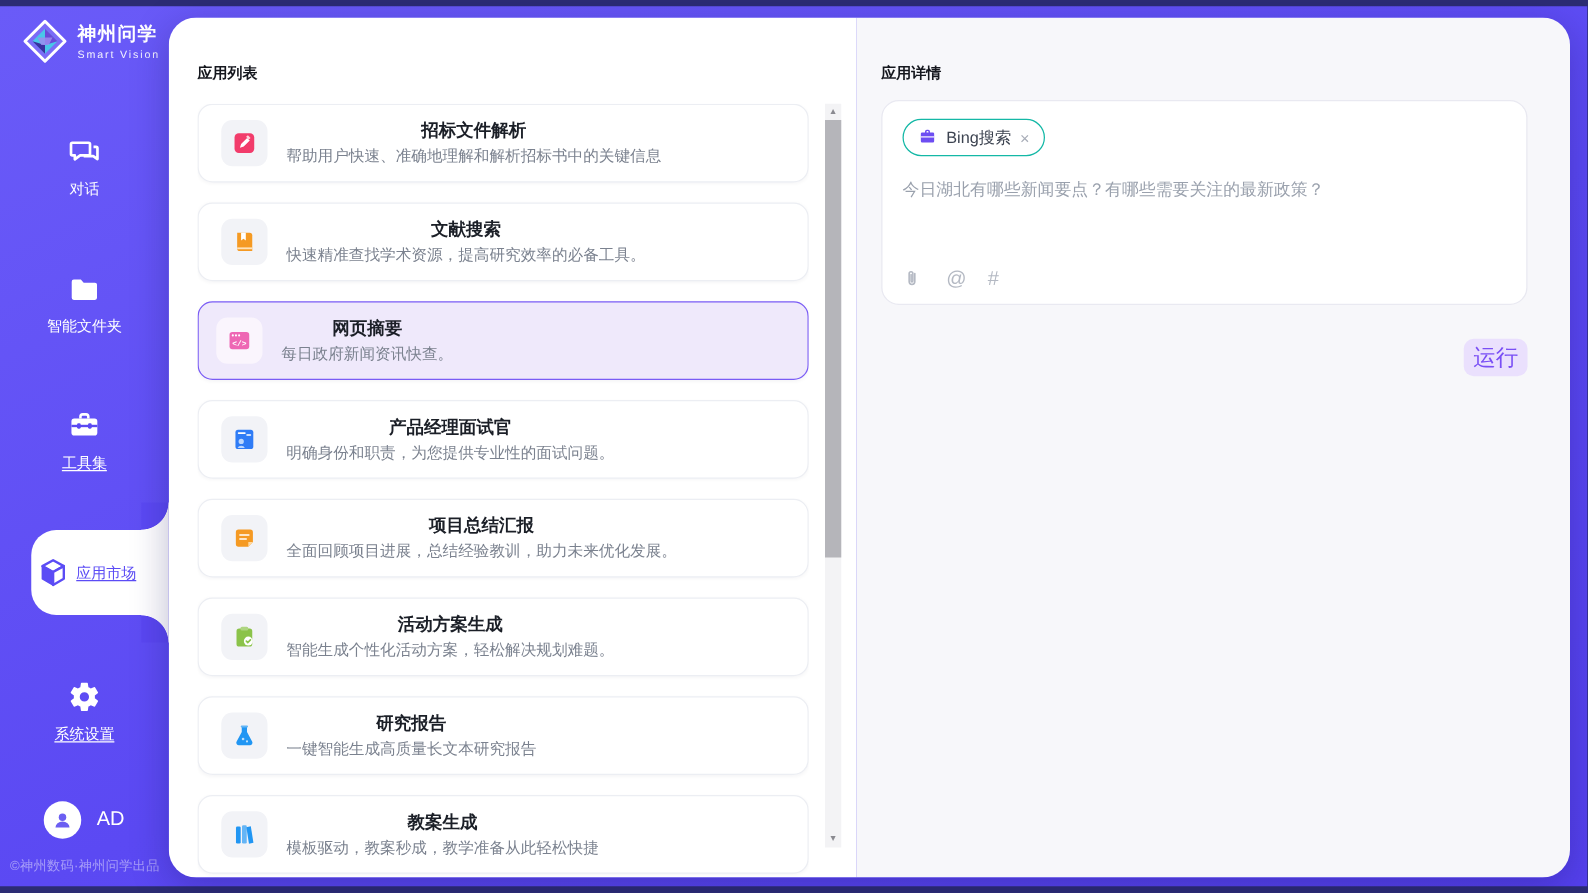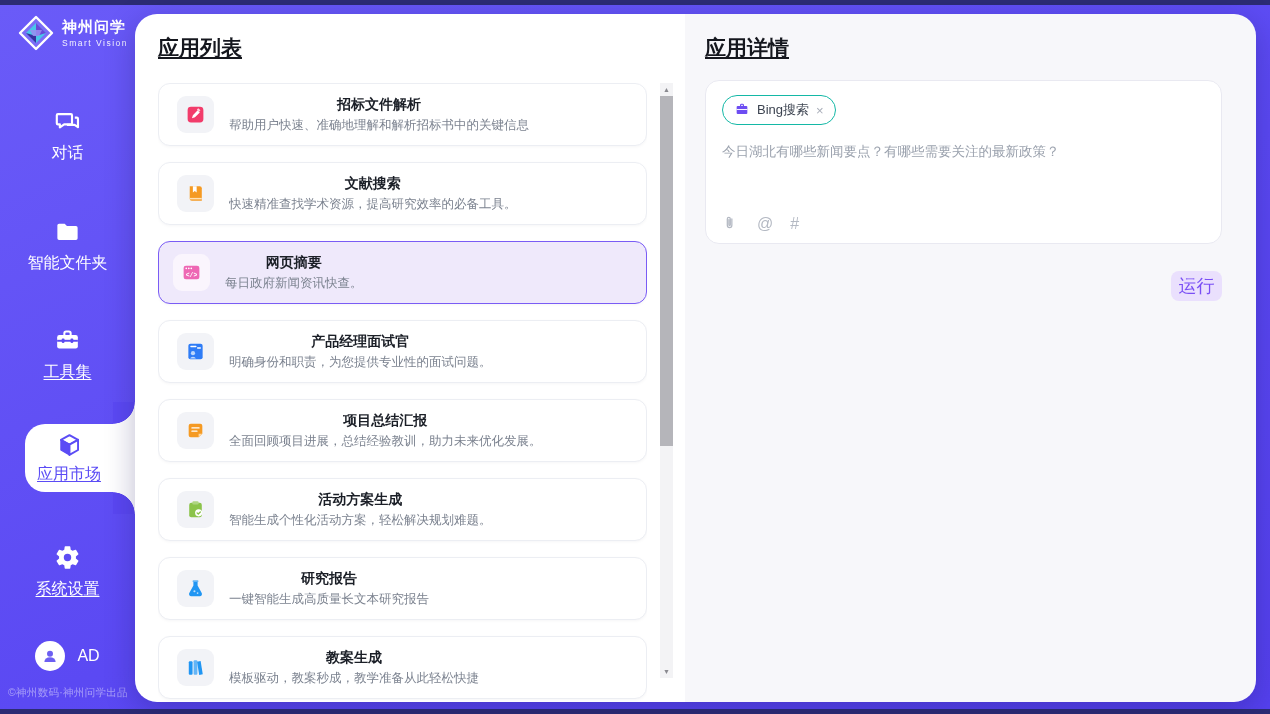--- a/index.html
+++ b/index.html
@@ -8,21 +8,21 @@
   .app { position:relative; width:1270px; height:714px; background:#2c2c74; }
   .frame { position:absolute; left:0; right:0; top:5px; bottom:5px;
            background:linear-gradient(155deg,#6a5bf8 0%,#5b49f3 55%,#5541ee 100%); }
 
   
   .content { position:absolute; left:135px; top:14px; right:14px; bottom:12px;
              border-radius:22px; overflow:hidden; display:flex;
              box-shadow:0 8px 30px rgba(20,16,90,.28); }
   .list-panel { flex:0 0 550px; background:#ffffff; position:relative; }
   .detail-panel { flex:1; background:#f7f7fa; position:relative; }
-  .panel-title { position:absolute; top:20px; left:23px; font-size:21px; font-weight:bold; color:#15171e;text-decoration:underline; }
+  .panel-title { position:absolute; top:36px; left:23px; font-size:12px; font-weight:bold; color:#15171e; }
   .detail-panel .panel-title { left:20px; }
 
   
   .cards { position:absolute; top:69px; left:23px; width:489px; bottom:0; overflow:hidden; }
   .app-card { height:63px; margin-bottom:16px; background:#fff; border:1px solid #eceef3;
               border-radius:12px; display:flex; align-items:center; padding:0 18px;
               box-shadow:0 1px 3px rgba(25,30,60,.04); cursor:pointer; }
   .app-card.selected { background:#efe9fb; border:1px solid #7a5cf5;padding-left:14px; }
   .tile { width:37px; height:37px; border-radius:9px; background:#f2f3f7;
           display:flex; align-items:center; justify-content:center; flex:0 0 37px; }
@@ -51,26 +51,26 @@
              color:#7a4ff5; border-radius:8px; font-size:18px; display:flex; align-items:center;
              justify-content:center; cursor:pointer; }
 
   
   .sidebar { position:absolute; left:0; top:5px; width:135px; bottom:5px; color:#fff; }
   .logo { position:absolute; top:9px; left:17px; display:flex; align-items:center; gap:7px; }
   .logo-name { font-size:15px; font-weight:bold; letter-spacing:1px; }
   .logo-tag { font-size:8.5px; letter-spacing:1.5px; opacity:.92; margin-top:1px; }
   .nav-item { position:absolute; left:0; width:135px; display:flex; flex-direction:column;
               align-items:center; gap:8px; cursor:pointer; }
-  .nav-label { font-size:16px; color:#fff;text-align:center; }
+  .nav-label { font-size:12px; color:#fff;text-align:center; }
   .nav-label.u { text-decoration:underline; text-underline-offset:2px; }
   .nav-chat { top:103px; } .nav-folder { top:213px; } .nav-tools { top:322px; } .nav-settings { top:539px; }
 
   .nav-bubble { position:absolute; left:25px; top:419px; width:110px; height:68px; background:#fff;
-                border-radius:20px 0 0 20px; display:flex; flex-direction:column; align-items:center;
+                border-radius:20px 0 0 20px; display:flex; flex-direction:row; align-items:center;
                 justify-content:center; gap:5px; padding-right:22px; cursor:pointer; }
   .nav-bubble::before { content:''; position:absolute; right:0; top:-22px; width:22px; height:22px;
       background:radial-gradient(circle 22px at 0 0, #5b49f3 0 21.4px, #fff 22px); }
   .nav-bubble::after { content:''; position:absolute; right:0; bottom:-22px; width:22px; height:22px;
       background:radial-gradient(circle 22px at 0 100%, #5a47f1 0 21.4px, #fff 22px); }
   .nav-bubble .nav-label { color:#5b4cf5; }
 
   .user-row { position:absolute; left:0; bottom:38px; width:135px; display:flex; align-items:center;
               justify-content:center; gap:12px; cursor:pointer; }
   .avatar { width:30px; height:30px; border-radius:50%; background:#fff; display:flex;

